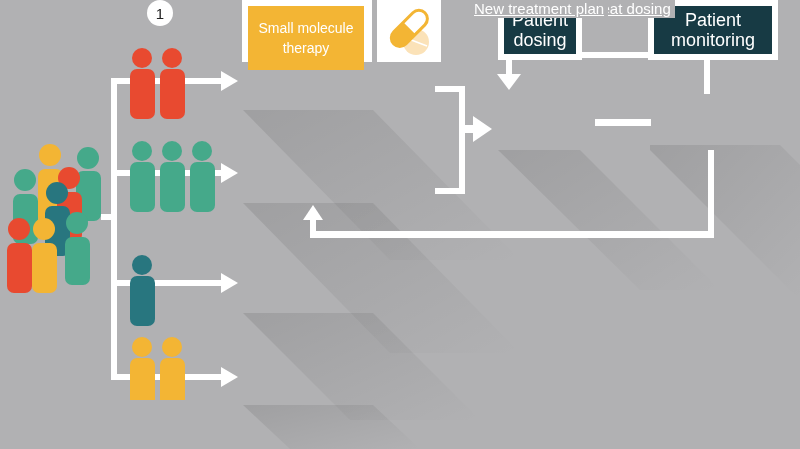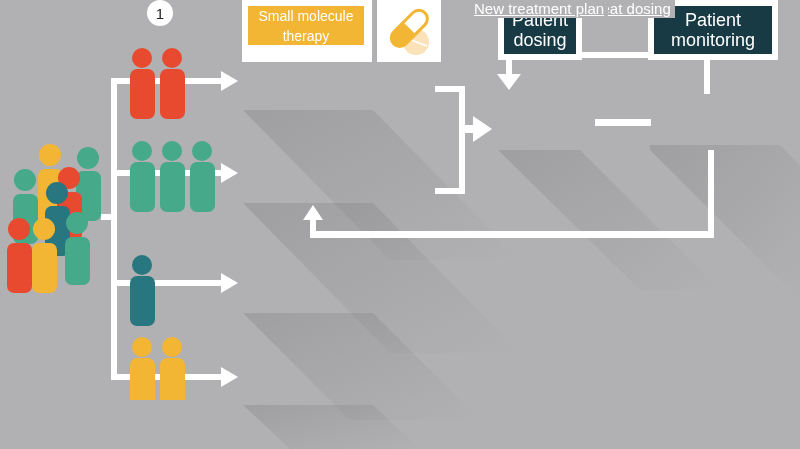--- a/index.html
+++ b/index.html
@@ -154,21 +154,21 @@
   </div>
   <div class="box-frame" style="width: 130px; height: 62px; left: 242px;">
     <div class="box-inner" style="left:6px;top:6px;width:116px;height:48px;background:#45a98a">Low dose
 therapy</div>
   </div>
   <div class="box-frame" style="width: 130px; height: 62px; left: 242px;">
     <div class="box-inner" style="left:6px;top:6px;width:116px;height:48px;background:#28767f">Biologics
 therapy</div>
   </div>
   <div class="box-frame" style="width: 130px; height: 62px; left: 242px;">
-    <div class="box-inner" style="left:6px;top:6px;width:116px;height:39px;background:#f3b534;font-size:14px">Small molecule
+    <div class="box-inner" style="left:6px;top:6px;width:116px;height:64px;background:#f3b534;font-size:14px">Small molecule
 therapy</div>
   </div>
 
   <div class="icon-frame" style="width: 62px; height: 62px; left: 377px;">
     <svg width="62" height="62">
       <g fill="#ee7a63">
         <ellipse cx="31" cy="14" rx="11" ry="10"></ellipse>
         <ellipse cx="15" cy="25" rx="11" ry="10"></ellipse>
         <ellipse cx="47" cy="25" rx="11" ry="10"></ellipse>
         <ellipse cx="17" cy="45" rx="11" ry="10"></ellipse>

